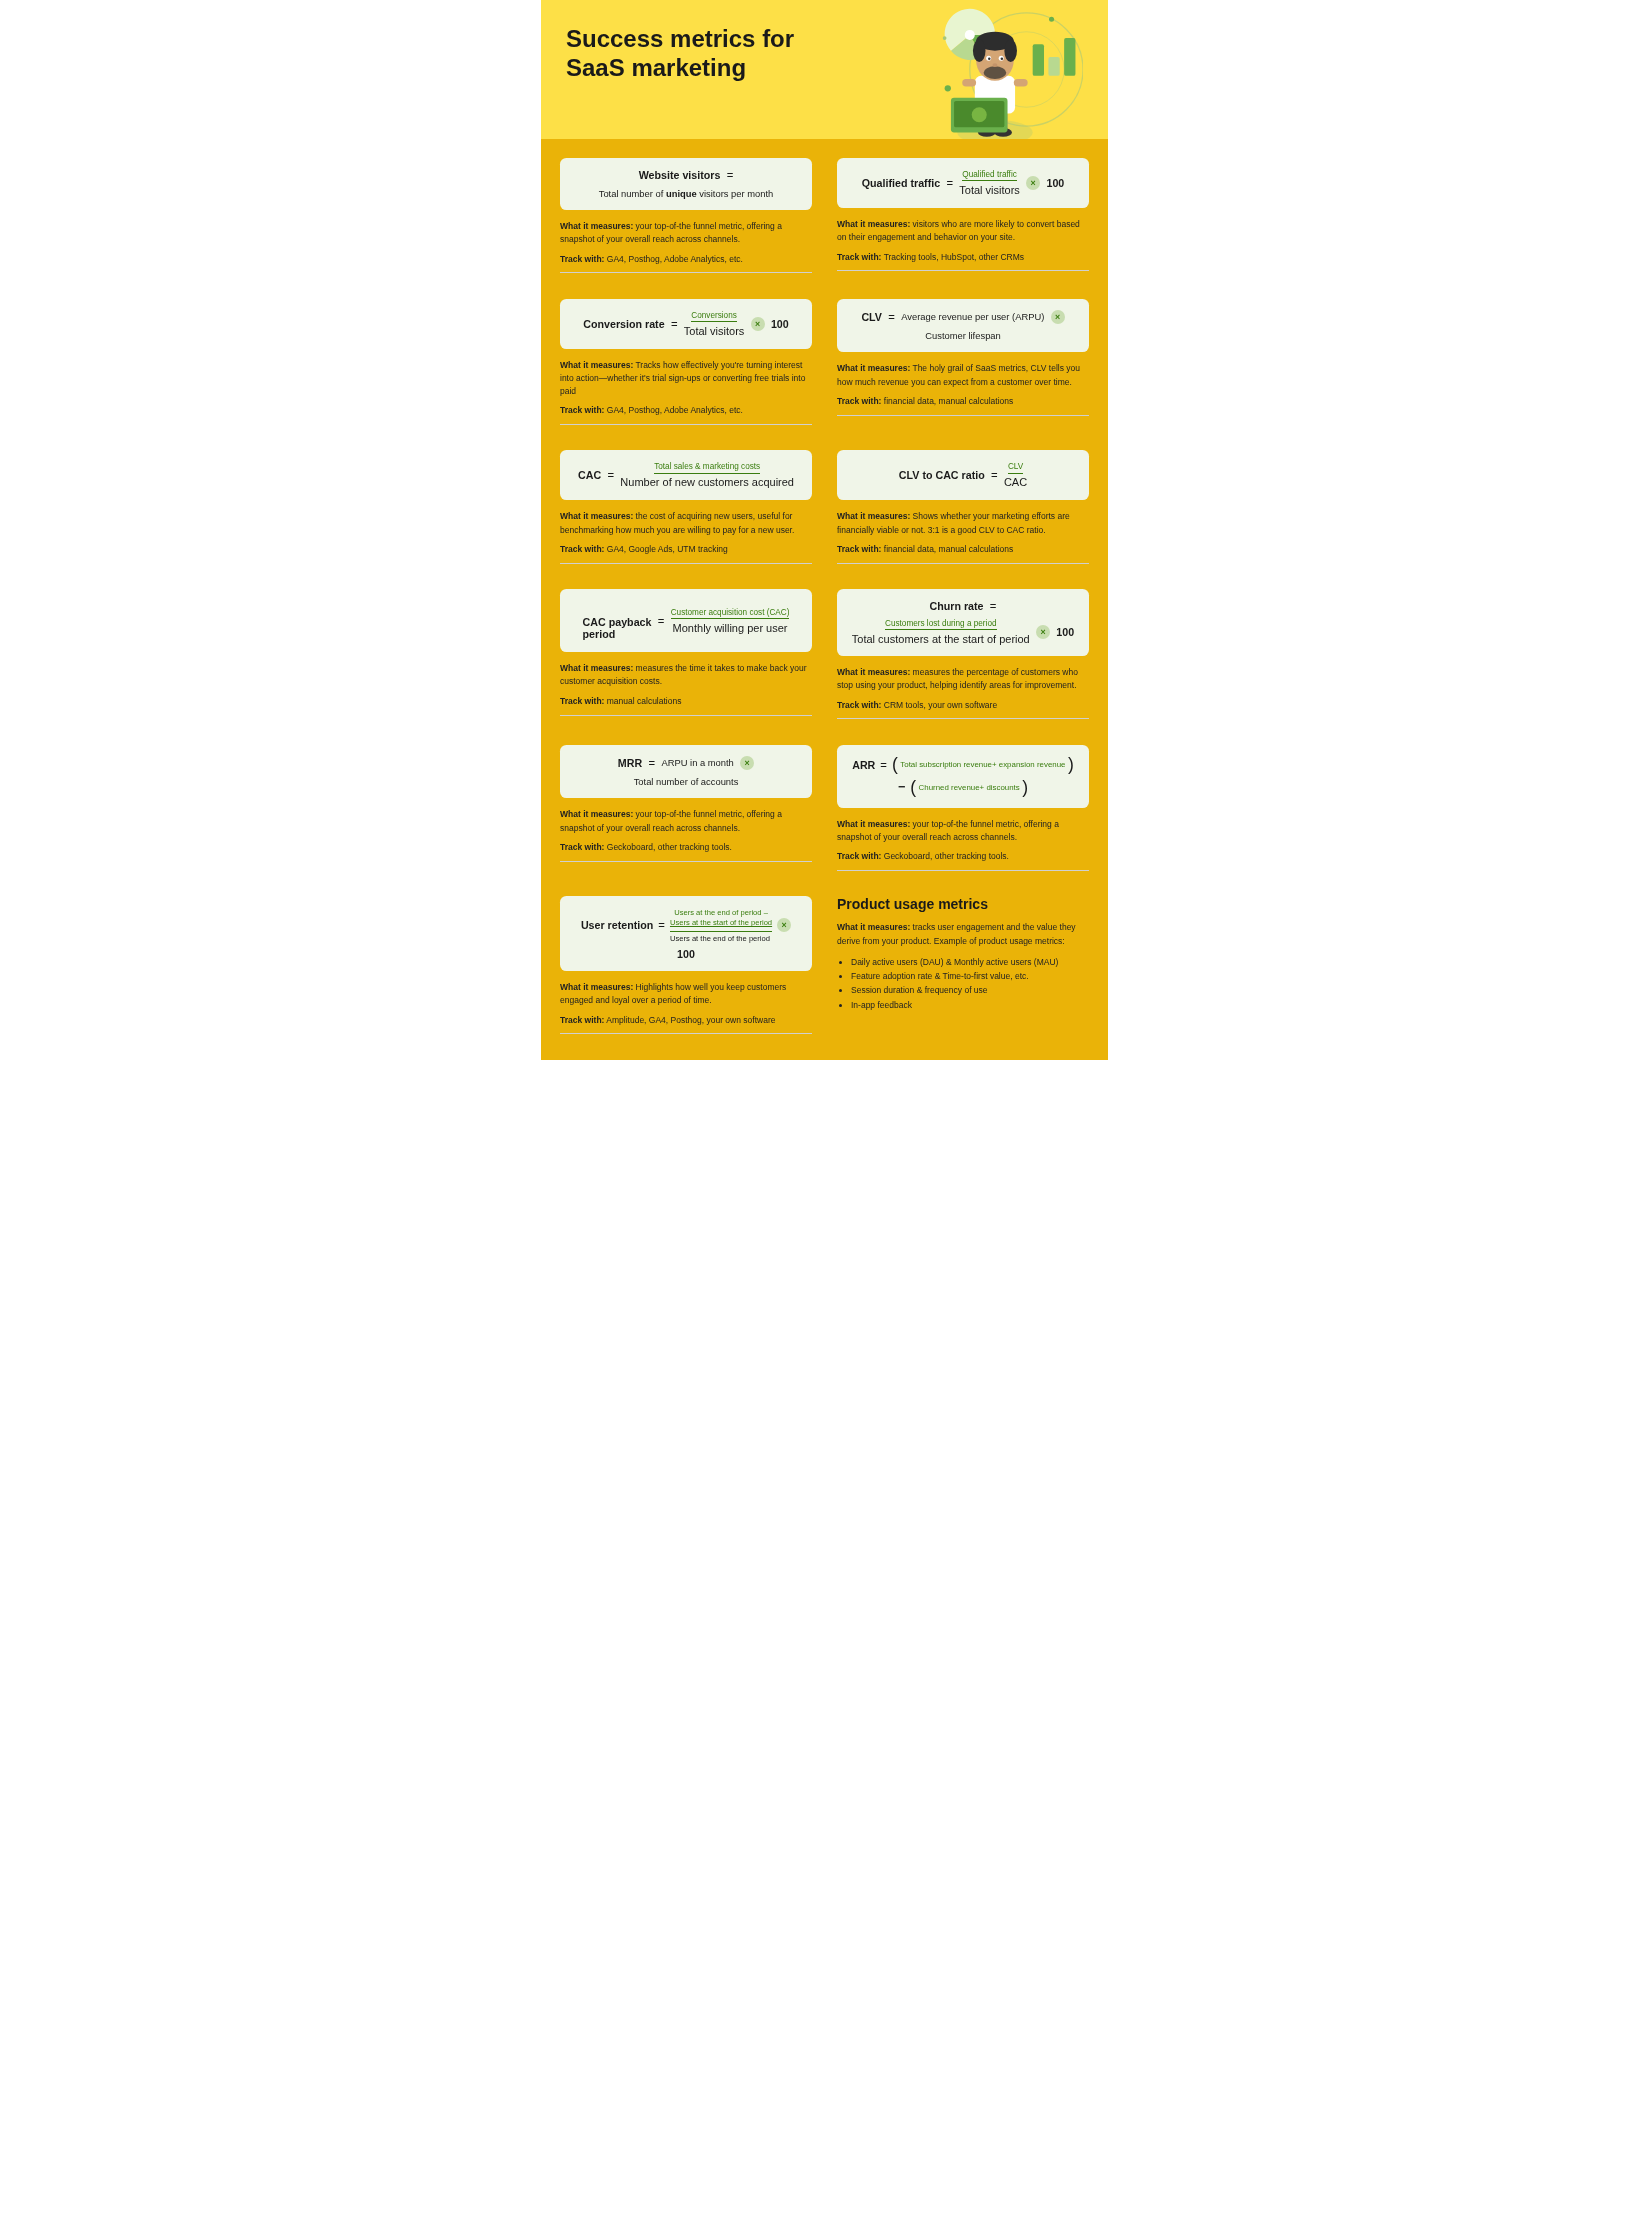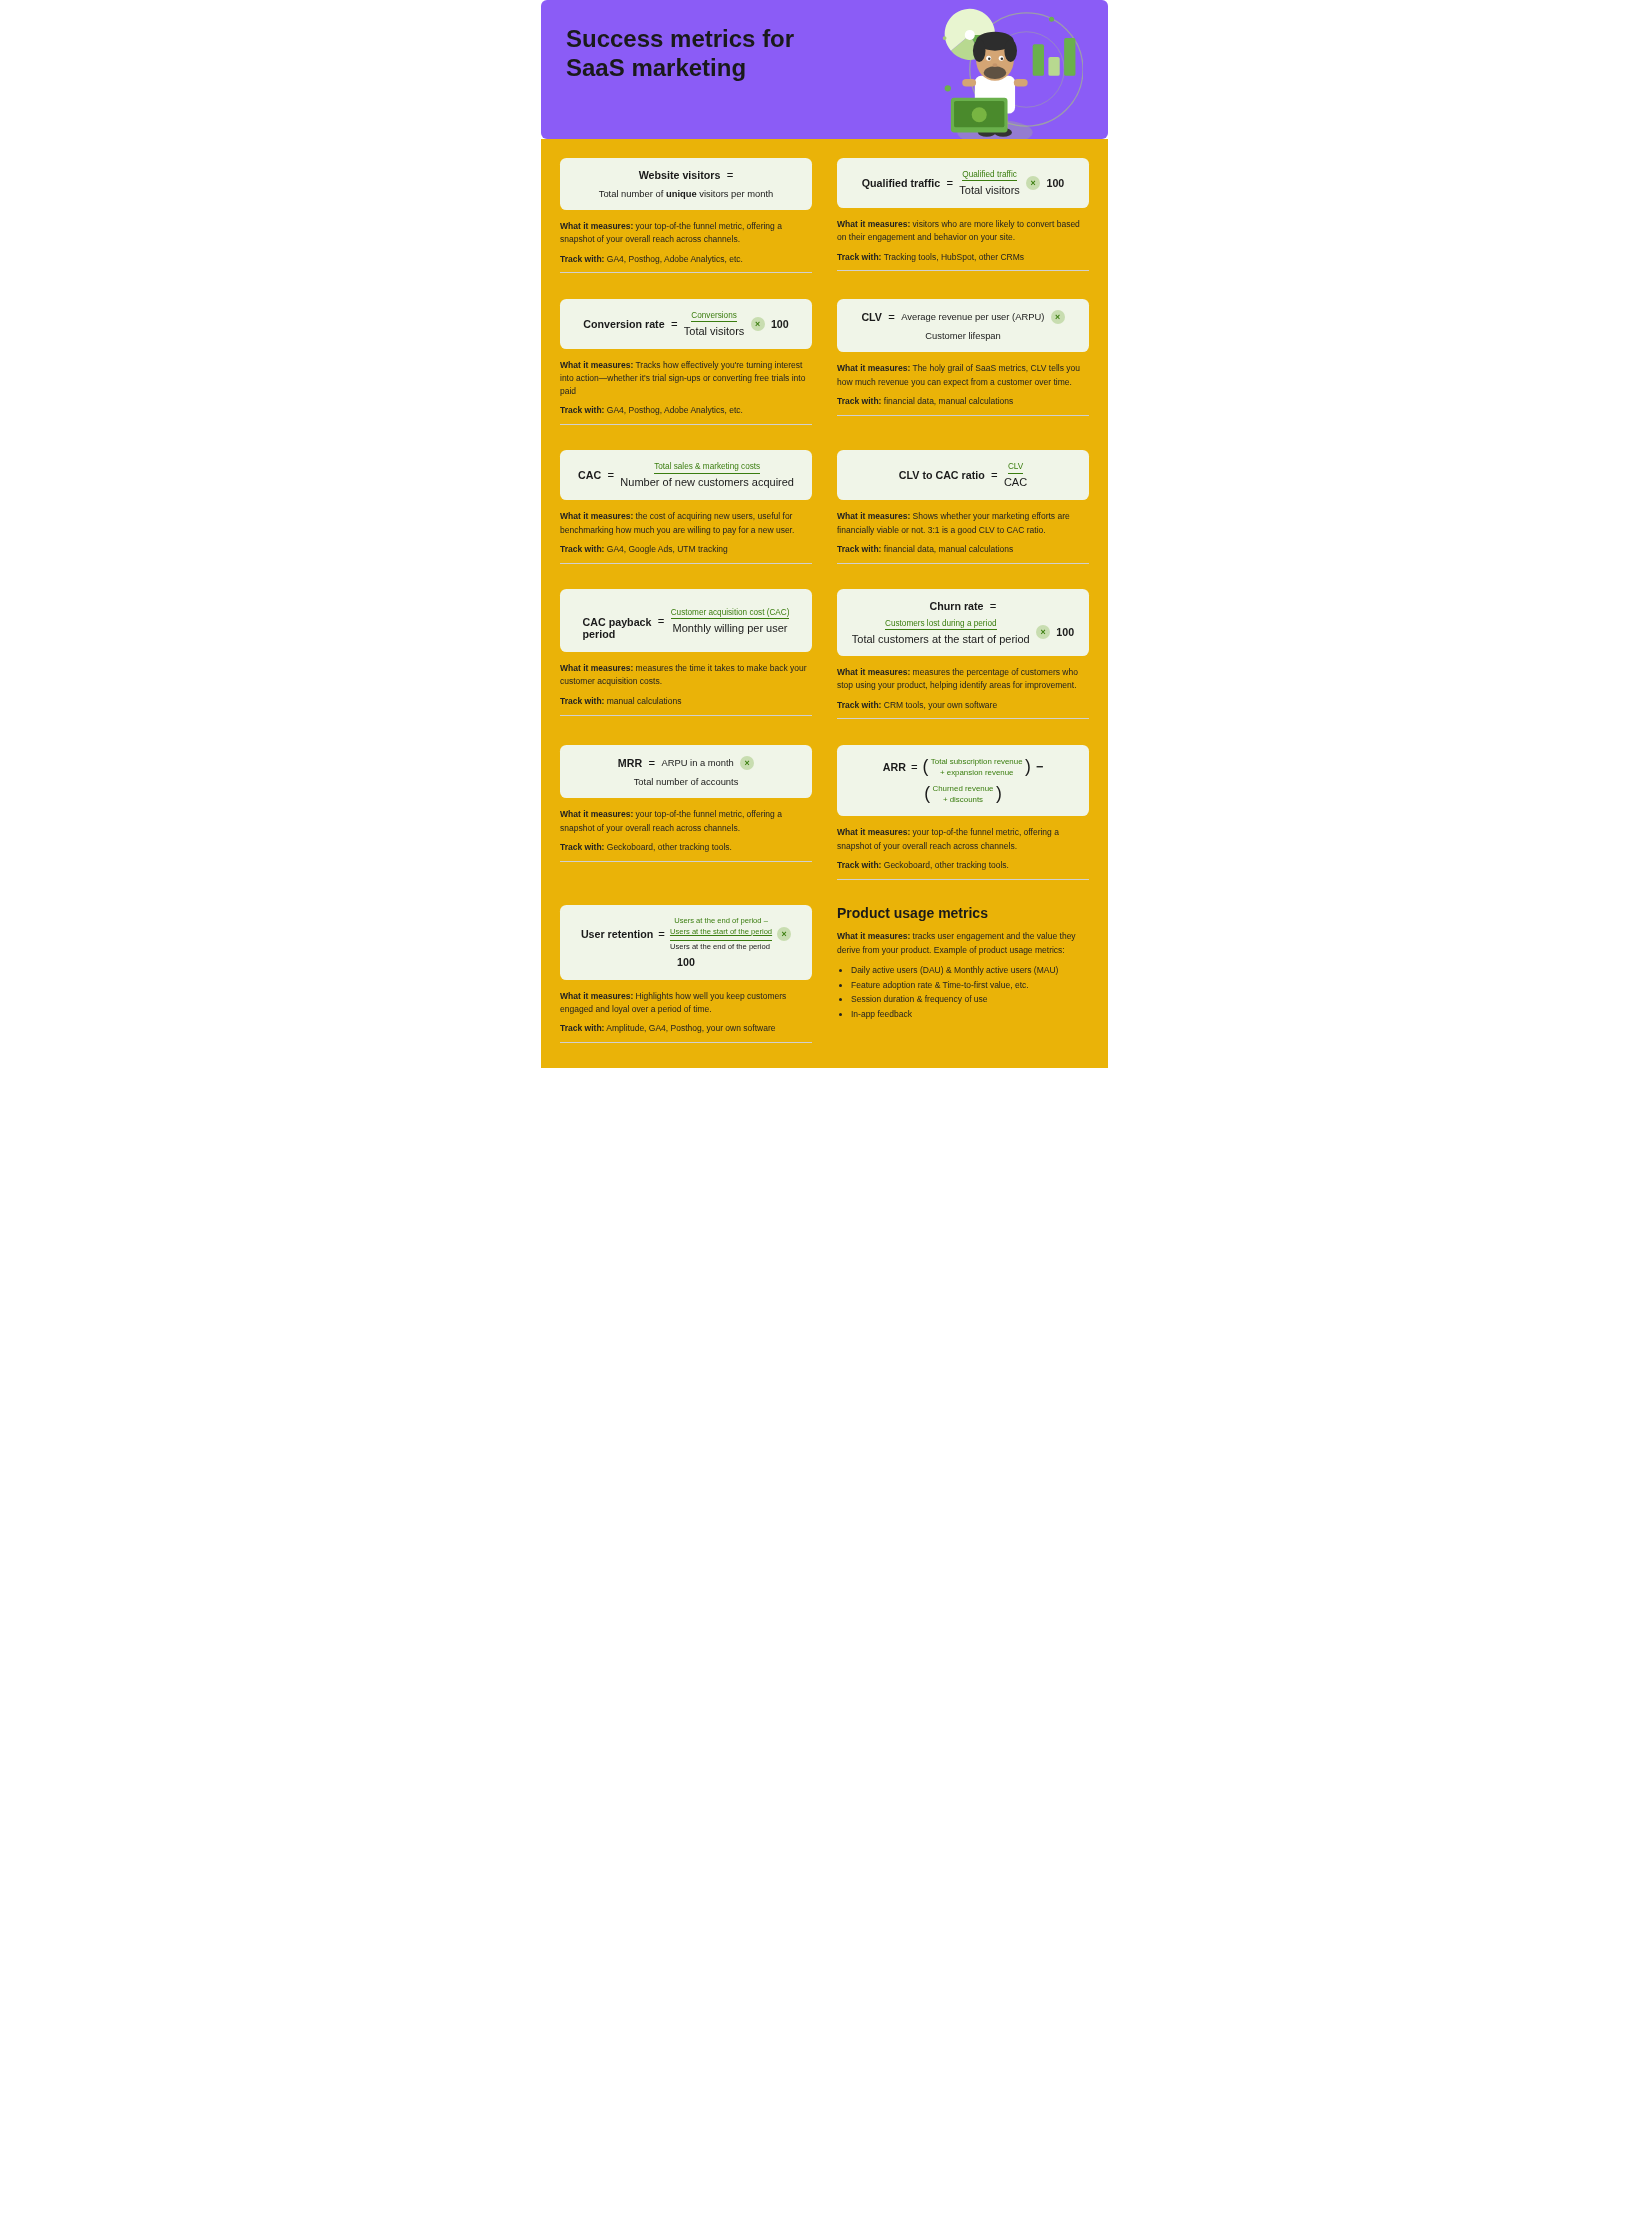--- a/index.html
+++ b/index.html
@@ -5,26 +5,25 @@
     * { box-sizing: border-box; margin: 0; padding: 0; }
     body {
       font-family: 'Helvetica Neue', Arial, sans-serif;
       background: #fff;
       width: 567px;
       margin: 0 auto;
     }
 
     
     .header {
-      background: #8b5cf6;
+      background: #fde047;
       padding: 25px 25px 0 25px;
       position: relative;
       min-height: 139px;
       overflow: hidden;
-      border-radius: 6px;
     }
     .header-title {
       font-size: 24px;
       font-weight: 900;
       color: #1a1a1a;
       line-height: 1.2;
       max-width: 264px;
       padding-bottom: 19px;
     }
     .header-illustration {
@@ -186,22 +185,22 @@
       gap: 2.5px;
     }
     .paren {
       font-size: 17.6px;
       color: #1a1a1a;
       font-weight: 300;
       line-height: 1;
     }
     .paren-content {
       display: flex;
-      flex-direction: column;
-      align-items: center;
+      flex-direction: row;
+      align-items: flex-start;
       font-size: 7.9px;
       color: #3a7d0f;
       line-height: 1.4;
       text-align: center;
     }
     .minus-sign {
       font-size: 12.6px;
       color: #1a1a1a;
       font-weight: 600;
     }

